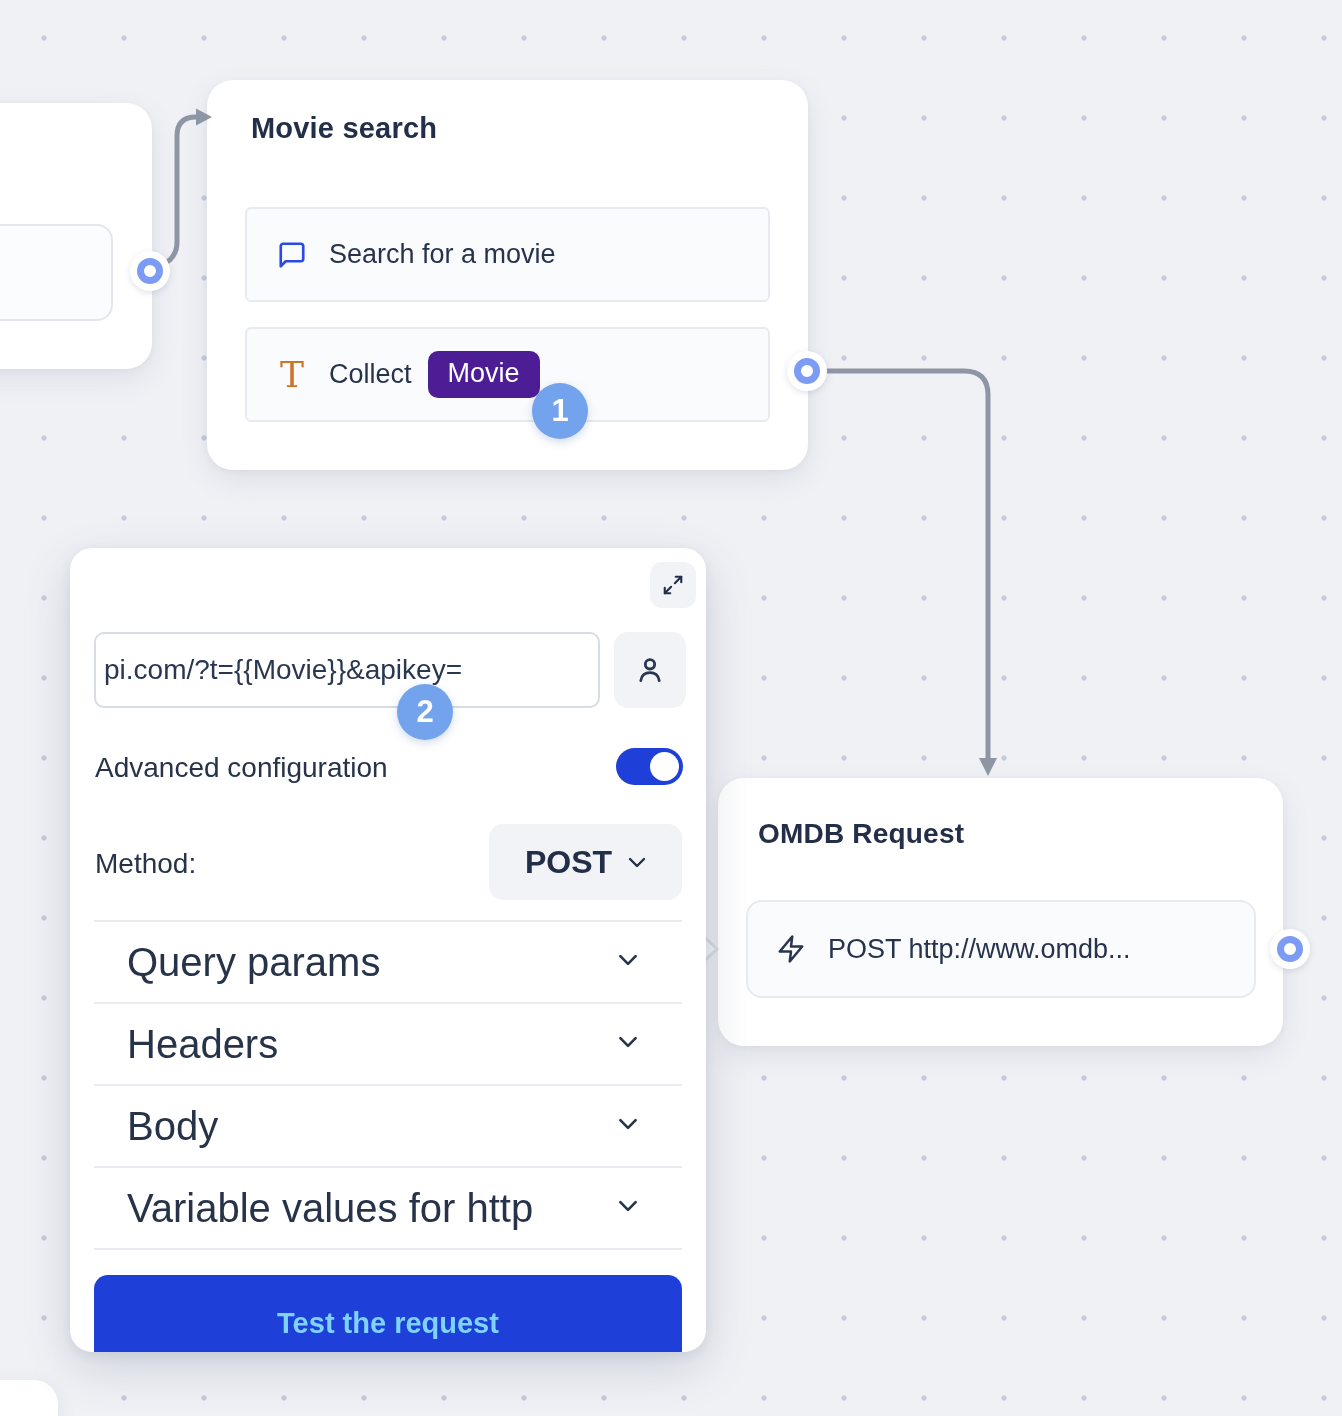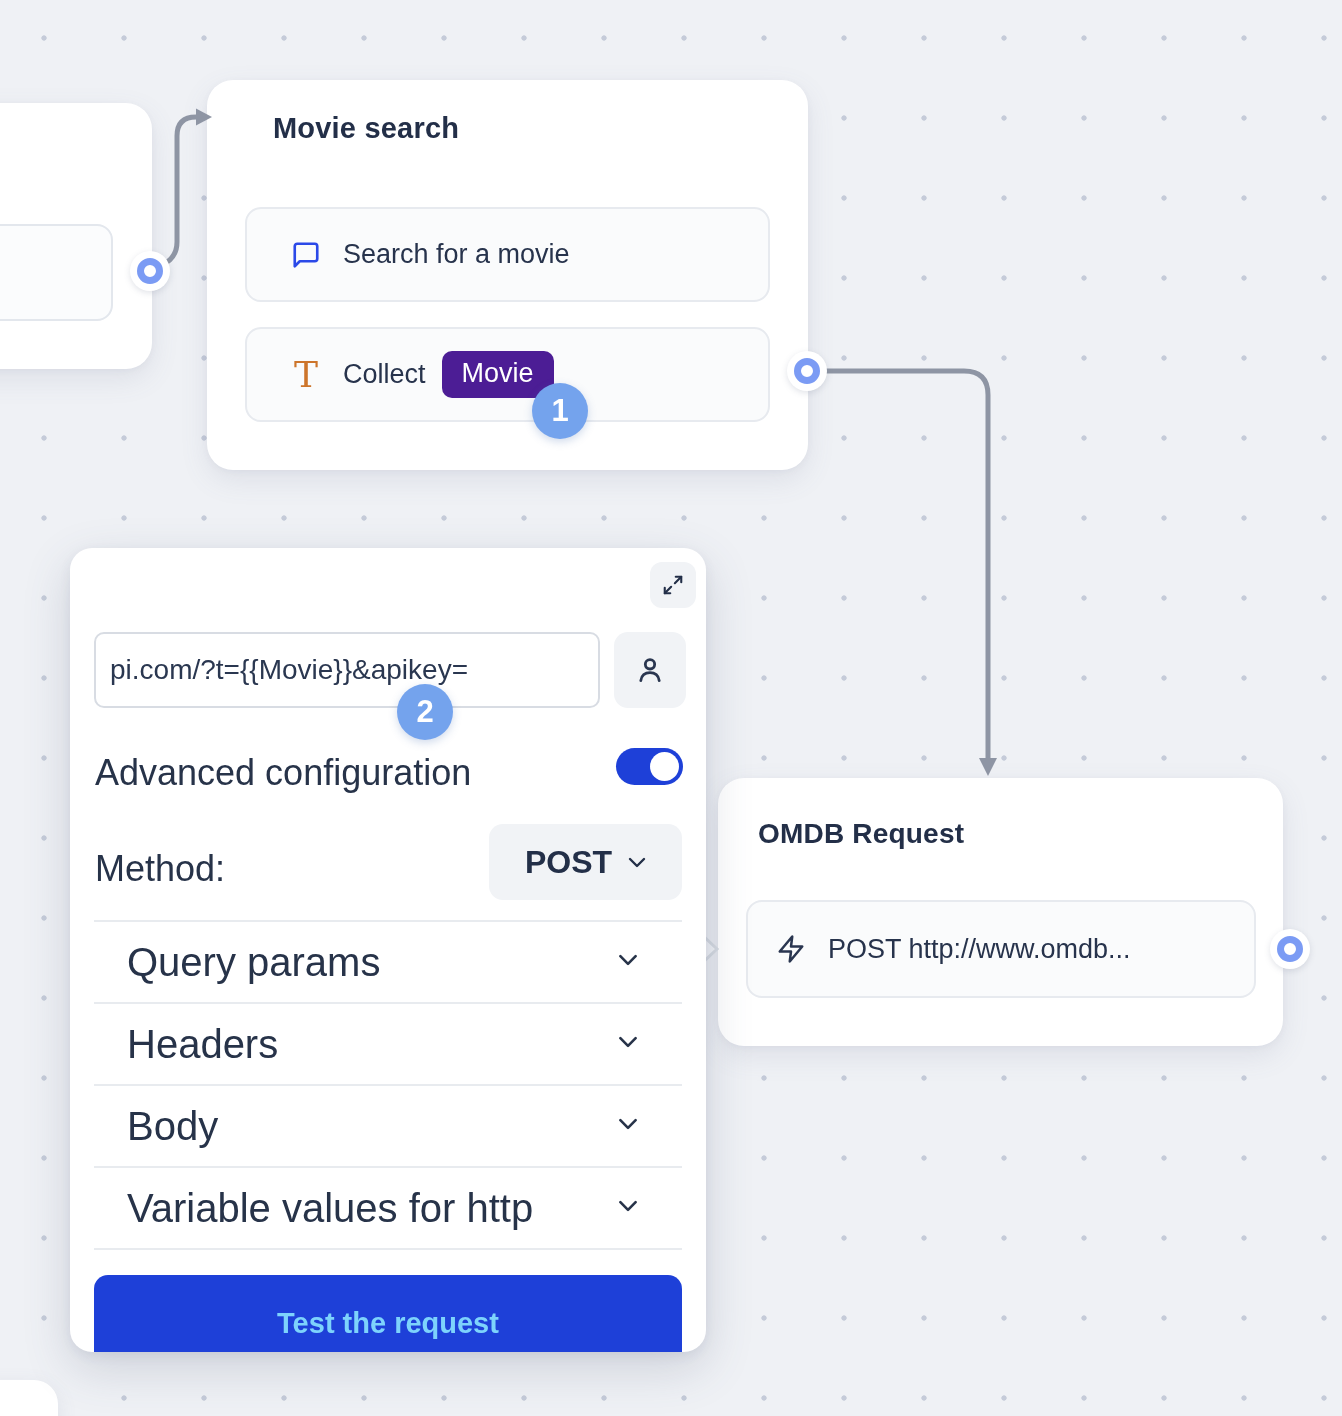--- a/index.html
+++ b/index.html
@@ -19,22 +19,22 @@
   .card{
     position:absolute;background:#fff;border-radius:26px;
     box-shadow:0 10px 28px rgba(96,108,138,.12), 0 2px 6px rgba(96,108,138,.06);
     z-index:2;
   }
   .card-title{
     position:absolute;font-size:29px;font-weight:700;color:#232F48;letter-spacing:.2px;
   }
   .node-item{
     position:absolute;display:flex;align-items:center;
-    background:#FAFBFC;border:2px solid #E7EAEF;border-radius:16px;
-    padding-left:44px;gap:22px;box-sizing:border-box;
+    background:#FAFBFC;border:2px solid #E7EAEF;border-radius:6px;
+    padding-left:30px;gap:22px;box-sizing:border-box;
     font-size:27px;color:#27334C;white-space:nowrap;overflow:hidden;
   }
   .var-badge{
     background:#4c1d95;color:#fff;border-radius:10px;
     padding:7px 20px 9px;margin-left:-6px;font-size:27px;
   }
   .t-glyph{
     font-family:"DejaVu Serif","Liberation Serif",serif;
     font-size:36px;color:#CD752B;line-height:30px;width:30px;text-align:center;
   }
@@ -62,23 +62,23 @@
     z-index:5;
   }
   .icon-btn{
     position:absolute;background:#F1F3F6;border-radius:14px;border:0;
     display:flex;align-items:center;justify-content:center;cursor:pointer;
   }
   .url-input{
     position:absolute;left:24px;top:84px;width:506px;height:76px;box-sizing:border-box;
     border:2px solid #D8DCE3;border-radius:10px;background:#fff;
     font-family:"Liberation Sans",sans-serif;font-size:28px;color:#2A3750;
-    padding:0 14px;white-space:nowrap;overflow:hidden;line-height:72px;
-  }
-  .panel-label{position:absolute;font-size:36px;color:#273349;}
+    padding:0 8px;white-space:nowrap;overflow:hidden;line-height:72px;
+  }
+  .panel-label{position:absolute;font-size:28px;color:#273349;}
   .toggle{
     position:absolute;left:546px;top:200px;width:67px;height:37px;border-radius:19px;
     background:#1E40D8;cursor:pointer;
   }
   .toggle .knob{position:absolute;right:4px;top:4px;width:29px;height:29px;border-radius:50%;background:#fff;}
   .dropdown{
     position:absolute;left:419px;top:276px;width:193px;height:76px;border-radius:14px;
     background:#F1F3F6;display:flex;align-items:center;justify-content:center;gap:16px;
     font-size:32px;font-weight:600;color:#232F48;cursor:pointer;
   }
@@ -104,21 +104,21 @@
 <body>
 
 <div class="canvas">
 
   <div class="card" style="left:-120px;top:103px;width:272px;height:266px;">
     <div style="position:absolute;left:40px;top:121px;width:193px;height:97px;
                 background:#FBFCFD;border:2px solid #E3E7ED;border-radius:16px;box-sizing:border-box;"></div>
   </div>
 
   <div class="card" style="left:207px;top:80px;width:601px;height:390px;">
-    <div class="card-title" style="left:66px;top:32px;">Movie search</div>
+    <div class="card-title" style="left:44px;top:32px;">Movie search</div>
 
     <div class="node-item" style="left:38px;top:127px;width:525px;height:95px;">
       <span>
         <svg width="30" height="30" viewBox="0 0 24 24" fill="none" stroke="#2B49E8" stroke-width="2.1" stroke-linecap="round" stroke-linejoin="round">
           <path d="M21 15a2 2 0 0 1-2 2H7l-4 4V5a2 2 0 0 1 2-2h14a2 2 0 0 1 2 2z"></path>
         </svg>
       </span>
       <span>Search for a movie</span>
     </div>
 

